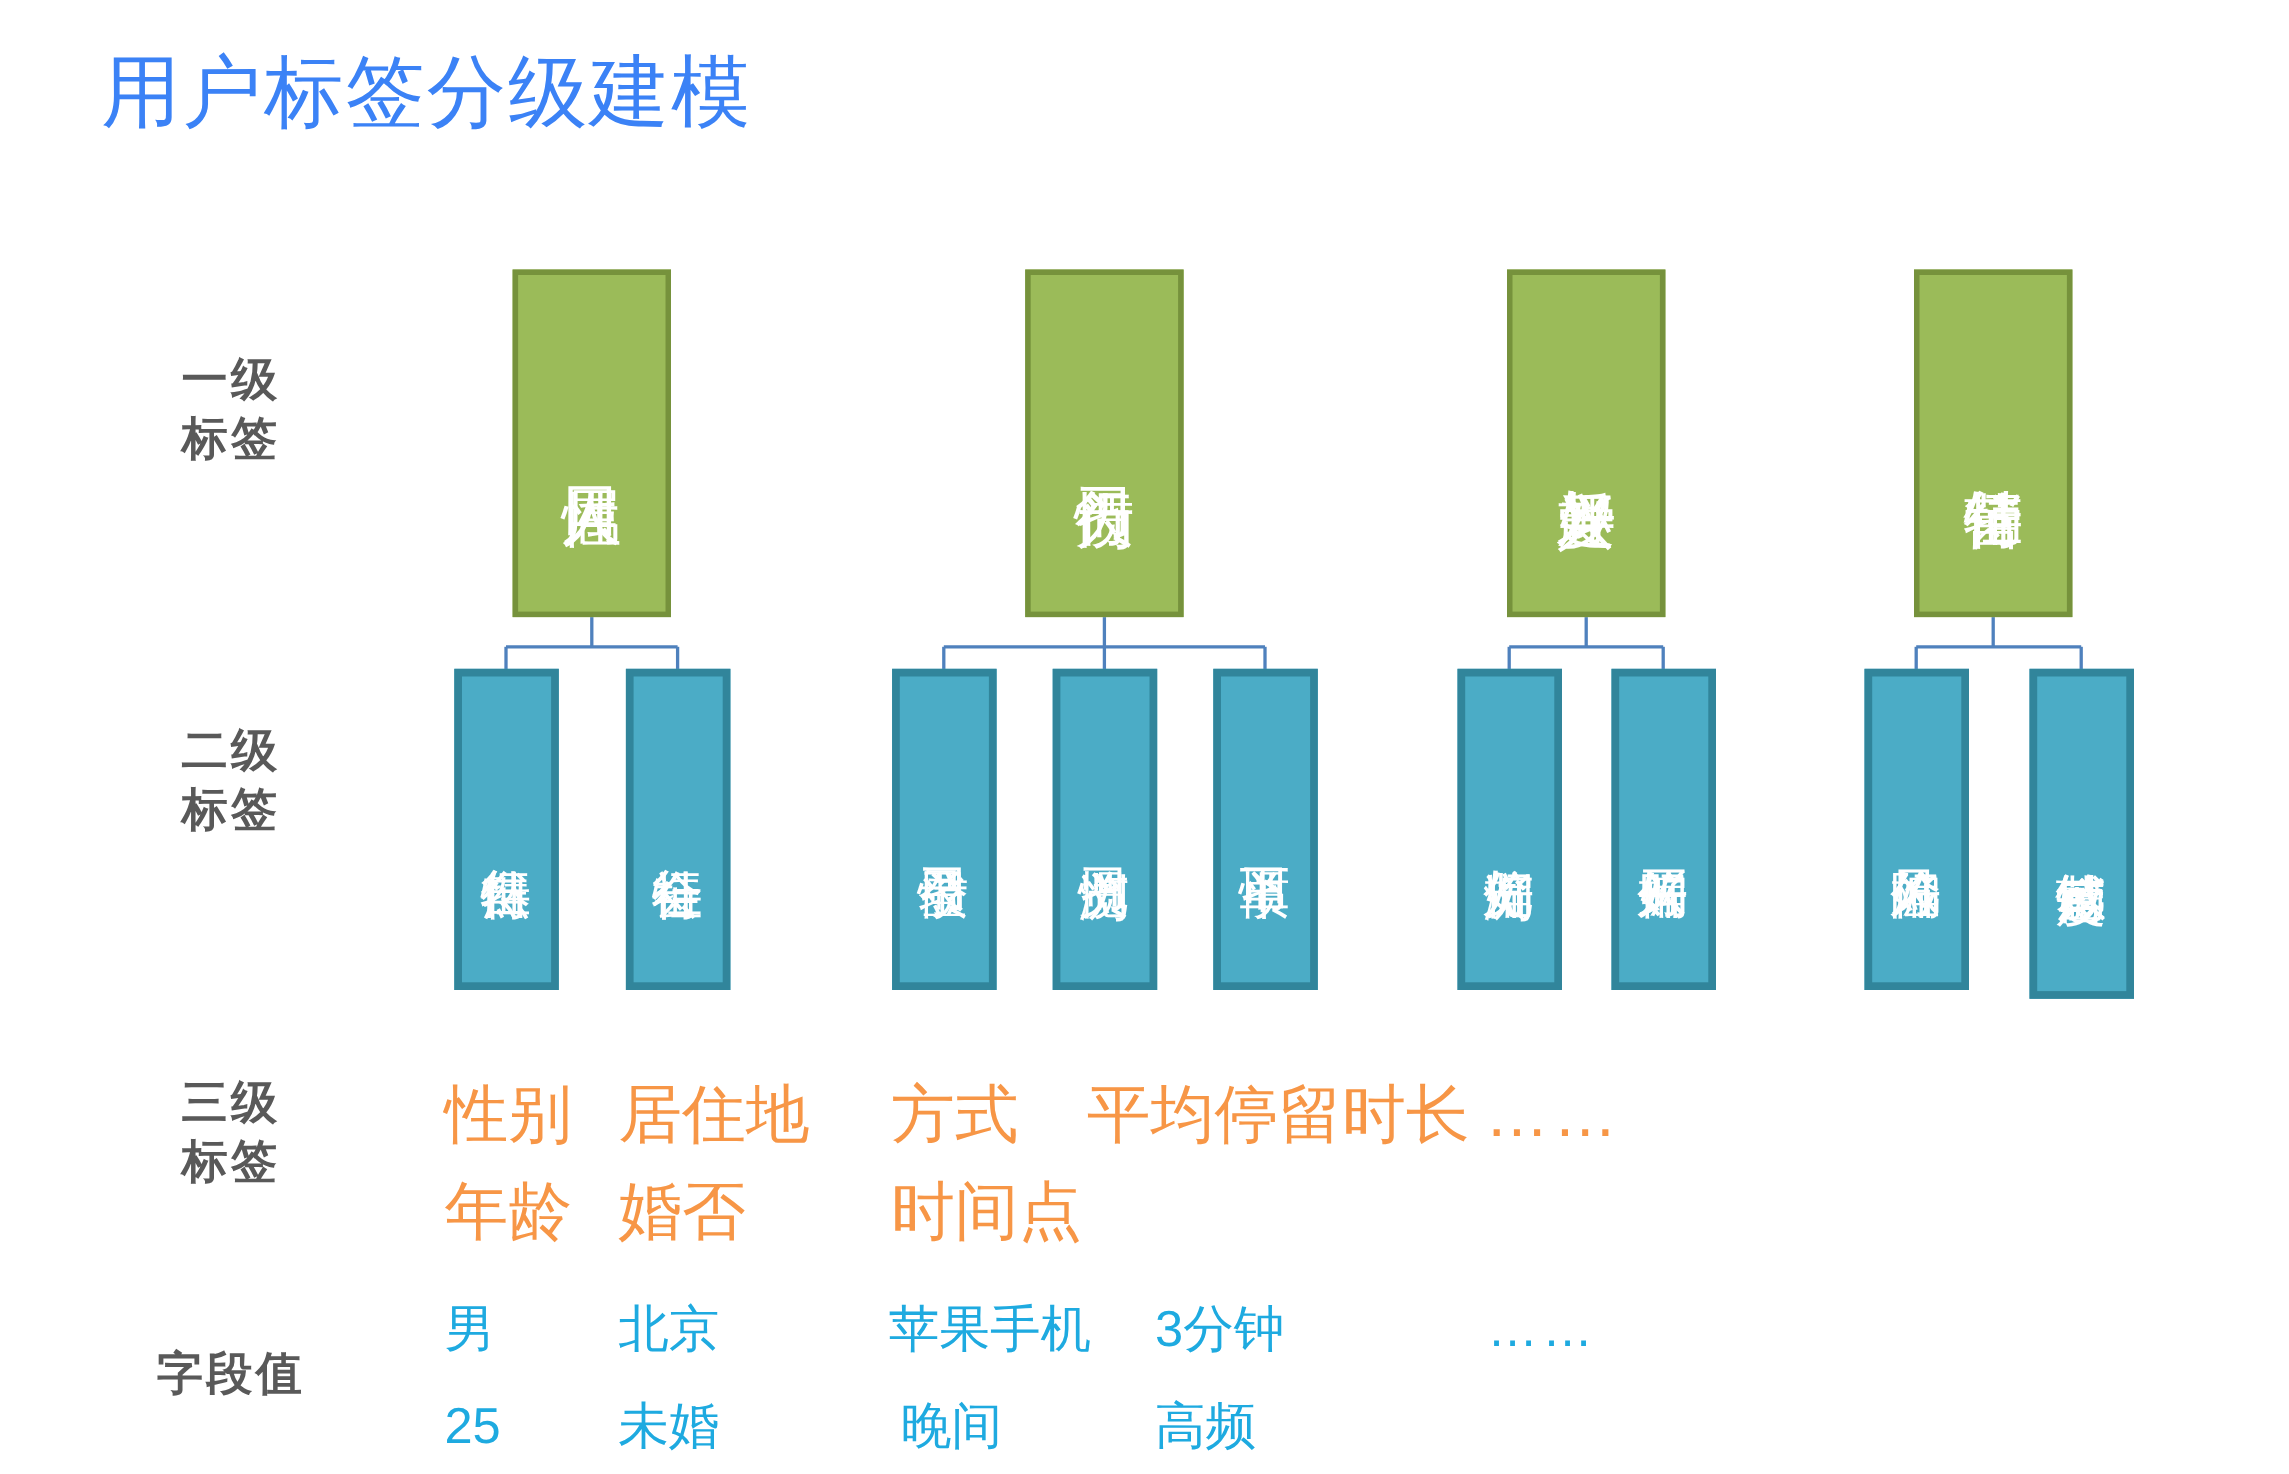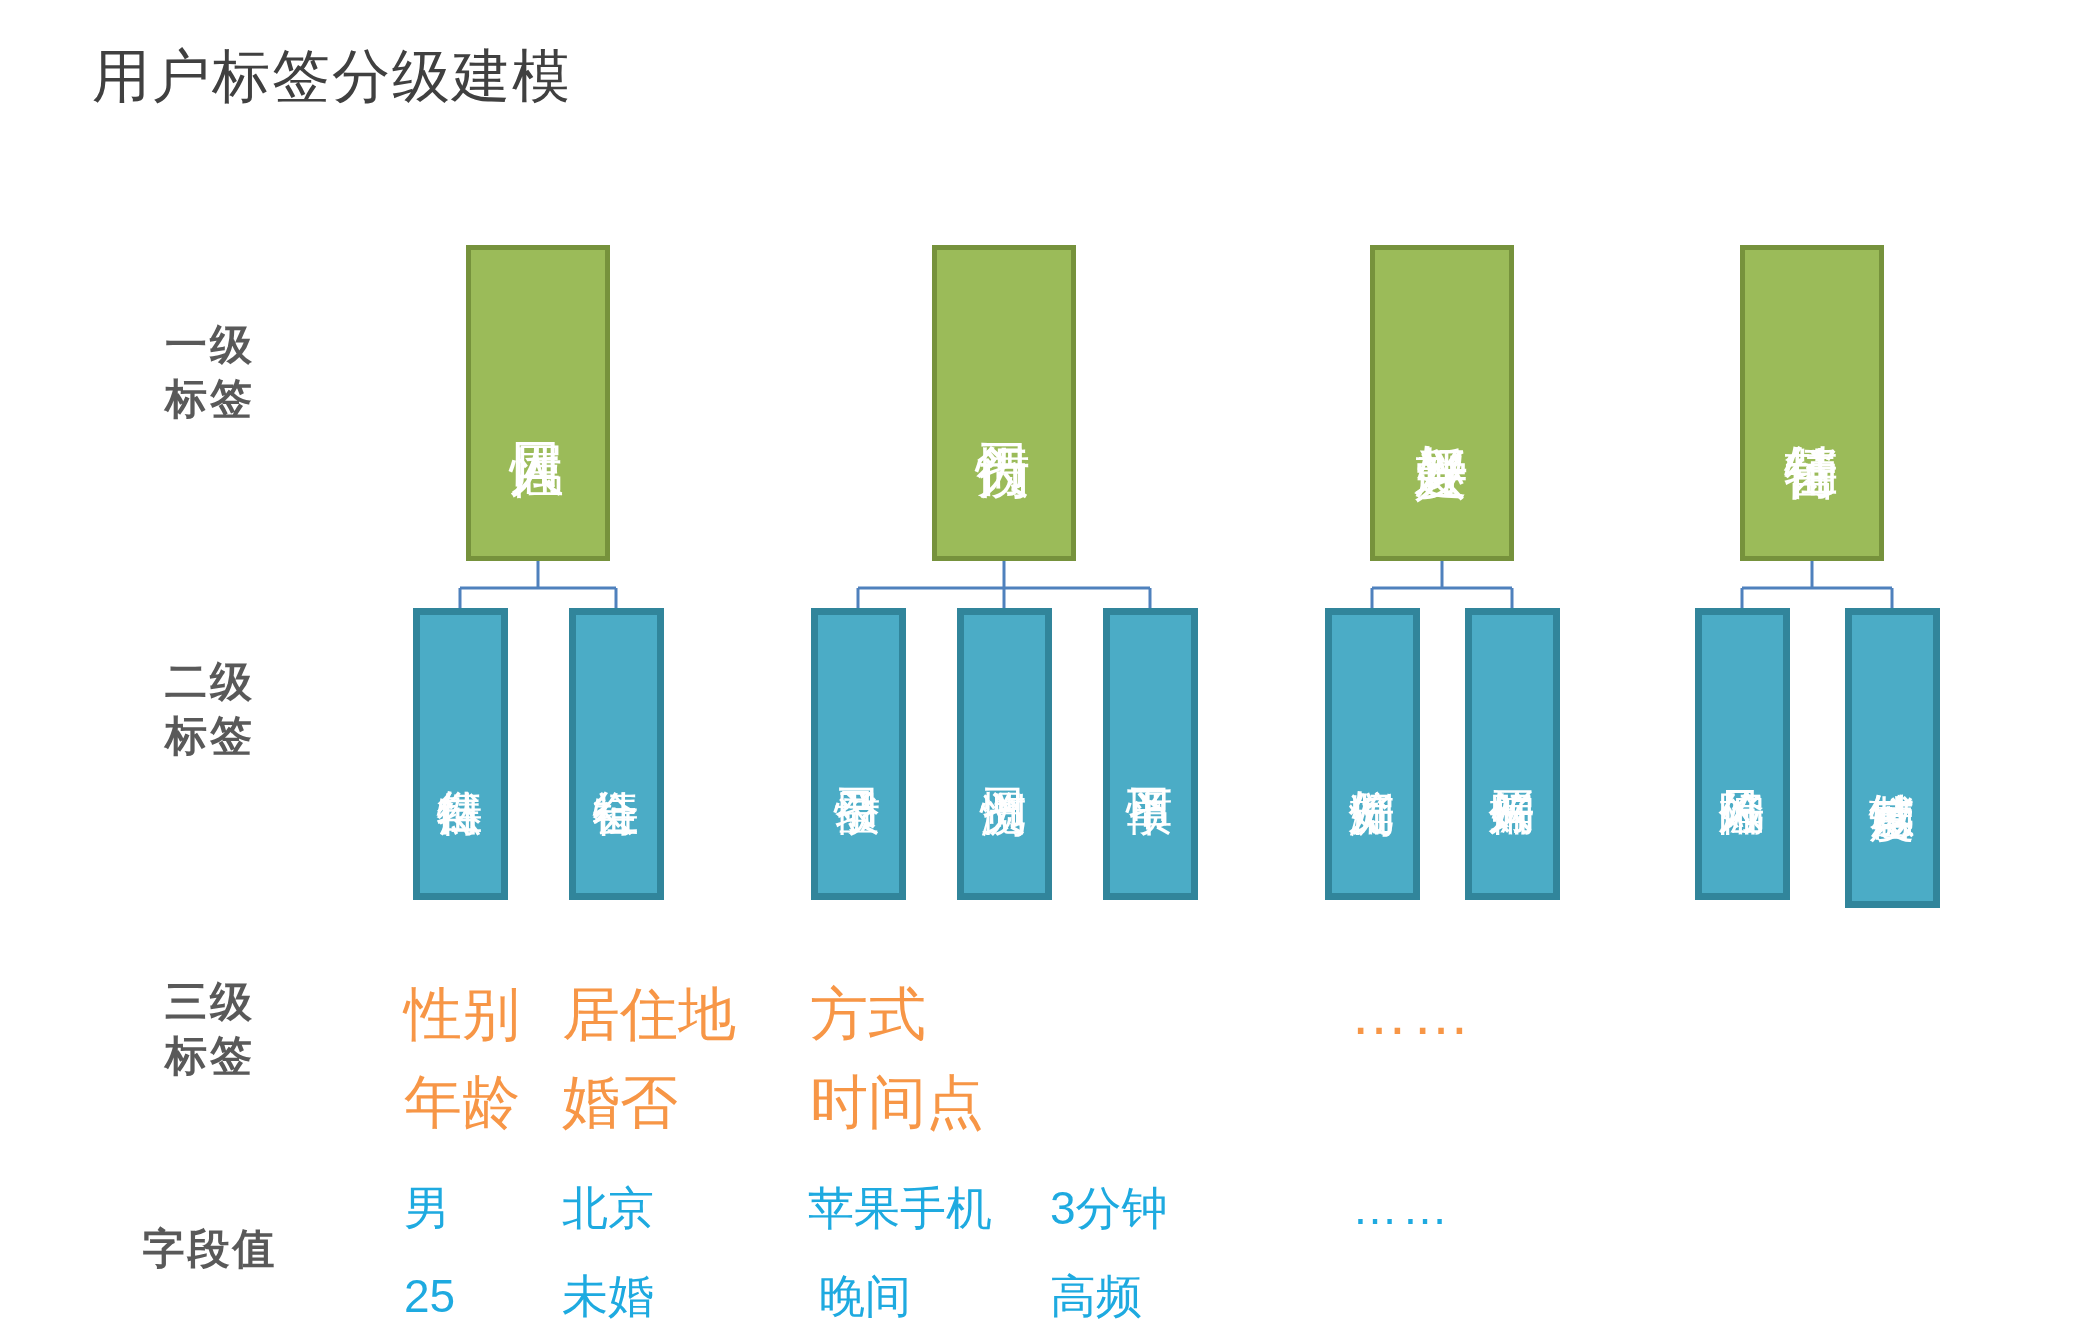--- a/index.html
+++ b/index.html
@@ -9,22 +9,22 @@
     font-family:"Liberation Sans","DejaVu Sans",sans-serif;
     overflow:hidden;
     position:relative;
   }
 
   .slide{position:absolute;inset:0;}
 
   
   .title{
     position:absolute;left:92px;top:42px;
-    font-size:58px;line-height:1.18;
-    color:#404040;font-weight:400;
+    font-size:72px;line-height:1.18;
+    color:#3b82f6;font-weight:400;
     letter-spacing:2px;
     white-space:nowrap;
   }
 
   
   .rowlabel{
     position:absolute;
     color:#595959;font-weight:bold;
     font-size:42px;line-height:1.28;
     text-align:center;
@@ -174,20 +174,21 @@
 
   <div class="ttext t3" style="left:404px;top:985px;">性别</div>
   <div class="ttext t3" style="left:404px;top:1073px;">年龄</div>
 
   <div class="ttext t3" style="left:562px;top:985px;">居住地</div>
   <div class="ttext t3" style="left:562px;top:1073px;">婚否</div>
 
   <div class="ttext t3" style="left:810px;top:985px;">方式</div>
   <div class="ttext t3" style="left:810px;top:1073px;">时间点</div>
 
+  <div class="ttext t3" style="left:988px;top:985px;">平均停留时长</div>
 
   <div class="ttext t3 dots" style="left:1350px;top:985px;">……</div>
 
   <div class="ttext t4" style="left:404px;top:1185px;">男</div>
   <div class="ttext t4" style="left:404px;top:1273px;">25</div>
 
   <div class="ttext t4" style="left:562px;top:1185px;">北京</div>
   <div class="ttext t4" style="left:562px;top:1273px;">未婚</div>
 
   <div class="ttext t4" style="left:808px;top:1185px;">苹果手机</div>

